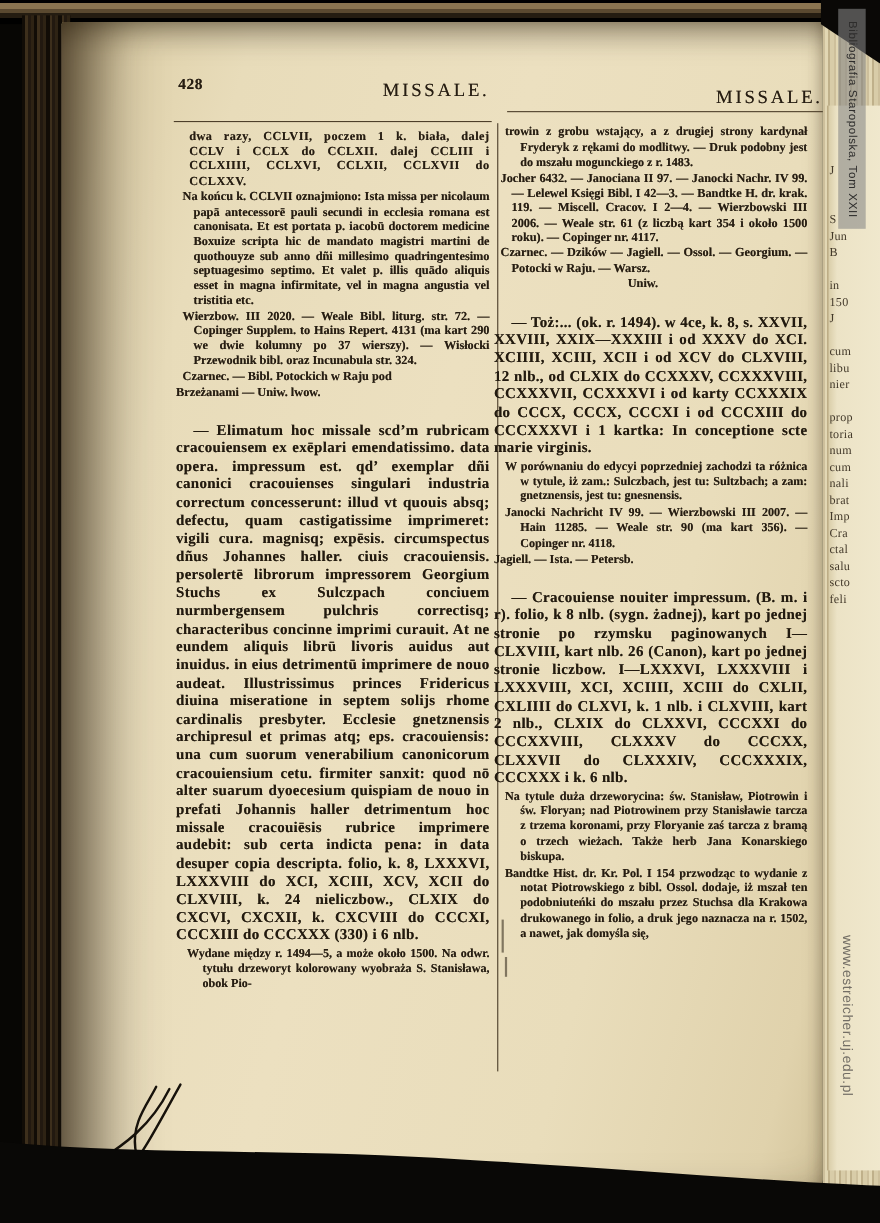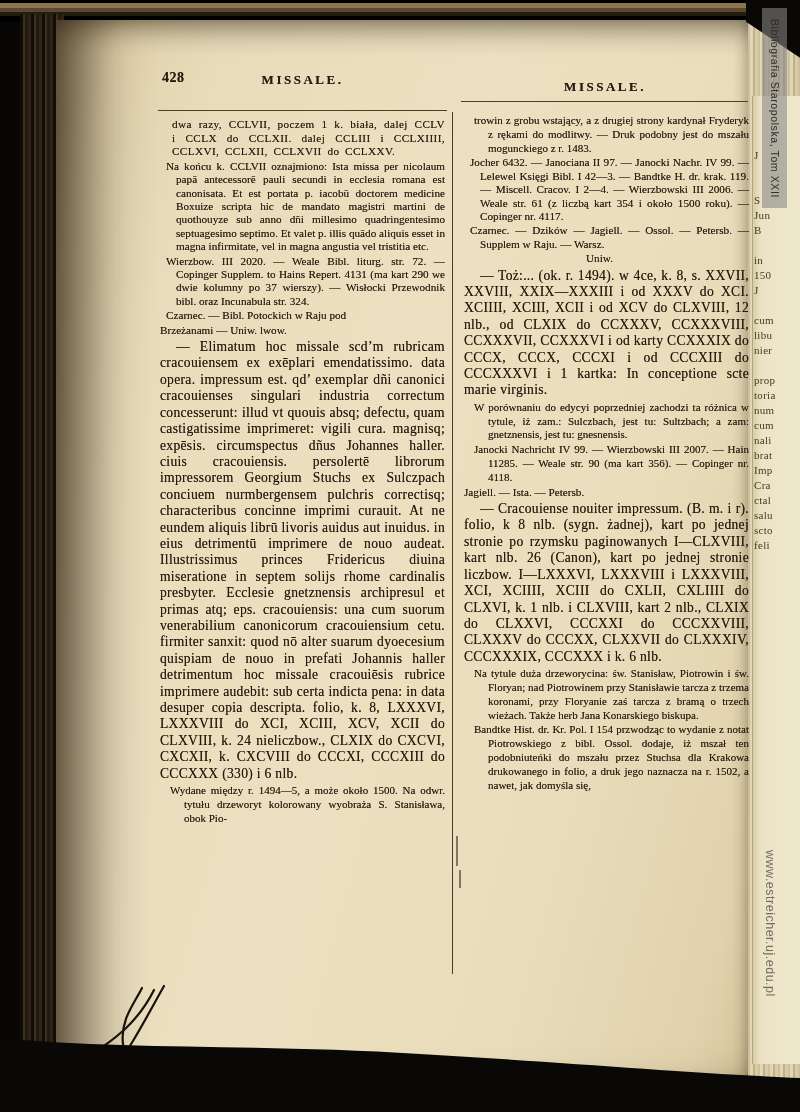--- a/index.html
+++ b/index.html
@@ -34,40 +34,40 @@
   .watermark{position:absolute;left:763px;top:850px;height:240px;writing-mode:vertical-rl;
     font-family:"Liberation Sans","DejaVu Sans",sans-serif;font-size:12.5px;letter-spacing:.5px;
     color:rgba(104,100,92,.92);white-space:nowrap;}
   .fragments{position:absolute;left:754px;top:148px;width:46px;height:430px;overflow:hidden;
     font-size:11px;line-height:15px;color:#43392a;white-space:pre-line;letter-spacing:.3px;}
 
   
   .page-content{position:absolute;left:0;top:0;width:800px;height:825px;color:#261d12;
     text-shadow:0 0 .4px rgba(38,28,16,.65);}
   .page-number{position:absolute;left:162px;top:70px;font-size:14px;font-weight:bold;letter-spacing:.5px;}
-  .running-title{position:absolute;font-size:13px;font-weight:bold;letter-spacing:2.5px;text-align:center;}
+  .running-title{position:absolute;font-size:17px;font-weight:normal;letter-spacing:2.5px;text-align:right;}
   .rt-left{left:160px;top:72px;width:285px;}
   .rt-right{left:462px;top:79px;width:286px;}
   .rule{position:absolute;height:1px;background:#4d3f2a;}
   .rule-left{left:158px;top:110px;width:289px;}
   .rule-right{left:461px;top:101px;width:287px;}
   .divider{position:absolute;left:452px;top:112px;width:1px;height:862px;background:#4a3c28;}
 
   .col{position:absolute;}
   .left-col{left:160px;top:118px;width:285px;}
-  .right-col{left:464px;top:114px;width:285px;}
+  .right-col{left:449px;top:114px;width:285px;}
 
-  .block{margin:0 0 1px 0;}
+  .block{margin:0 0 1px 0;font-weight:bold;}
   .cont{font-size:11.2px;line-height:13.6px;text-align:justify;margin-left:12px;
     letter-spacing:.4px;word-spacing:2.5px;}
   .biblio{font-size:11.2px;line-height:13.4px;text-align:justify;padding-left:16px;text-indent:-10px;}
   .centerline{font-size:11.2px;line-height:13.4px;text-align:left;}
   .rightline{font-size:11.2px;line-height:13.4px;text-align:center;padding-right:14px;}
   .entry{font-size:13.6px;line-height:16.4px;text-align:justify;text-indent:16px;
-    letter-spacing:.3px;margin-top:2px;margin-bottom:2px;color:#221a0f;}
+    letter-spacing:.3px;margin-top:19px;margin-bottom:2px;color:#221a0f;}
   .note{font-size:11px;line-height:13.8px;text-align:justify;margin-left:10px;
     padding-left:14px;text-indent:-14px;}
 
   .ink-mark{position:absolute;background:rgba(42,32,18,.55);}
   .ink-a{left:456px;top:836px;width:2px;height:30px;}
   .ink-b{left:459px;top:870px;width:2px;height:18px;}
   .signature{position:absolute;left:46px;top:984px;}
 </style>
 </head>
 <body>
@@ -123,21 +123,21 @@
       <div class="block biblio">Wierzbow. III 2020. — Weale Bibl. liturg. str. 72. — Copinger Supplem. to Hains Repert. 4131 (ma kart 290 we dwie kolumny po 37 wierszy). — Wisłocki Przewodnik bibl. oraz Incunabula str. 324.</div>
       <div class="block biblio">Czarnec. — Bibl. Potockich w Raju pod</div>
       <div class="block centerline">Brzeżanami — Uniw. lwow.</div>
       <div class="block entry">— Elimatum hoc missale scd’m rubricam cracouiensem ex exēplari emendatissimo. data opera. impressum est. qd’ exemplar dñi canonici cracouienses singulari industria correctum concesserunt: illud vt quouis absq; defectu, quam castigatissime imprimeret: vigili cura. magnisq; expēsis. circumspectus dñus Johannes haller. ciuis cracouiensis. persolertē librorum impressorem Georgium Stuchs ex Sulczpach conciuem nurmbergensem pulchris correctisq; characteribus concinne imprimi curauit. At ne eundem aliquis librū livoris auidus aut inuidus. in eius detrimentū imprimere de nouo audeat. Illustrissimus princes Fridericus diuina miseratione in septem solijs rhome cardinalis presbyter. Ecclesie gnetznensis archipresul et primas atq; eps. cracouiensis: una cum suorum venerabilium canonicorum cracouiensium cetu. firmiter sanxit: quod nō alter suarum dyoecesium quispiam de nouo in prefati Johannis haller detrimentum hoc missale cracouiēsis rubrice imprimere audebit: sub certa indicta pena: in data desuper copia descripta. folio, k. 8, LXXXVI, LXXXVIII do XCI, XCIII, XCV, XCII do CLXVIII, k. 24 nieliczbow., CLXIX do CXCVI, CXCXII, k. CXCVIII do CCCXI, CCCXIII do CCCXXX (330) i 6 nlb.</div>
       <div class="block note">Wydane między r. 1494—5, a może około 1500. Na odwr. tytułu drzeworyt kolorowany wyobraża S. Stanisława, obok Pio-</div>
     </div>
 
     <div class="col right-col">
       <div class="block note">trowin z grobu wstający, a z drugiej strony kardynał Fryderyk z rękami do modlitwy. — Druk podobny jest do mszału mogunckiego z r. 1483.</div>
       <div class="block biblio">Jocher 6432. — Janociana II 97. — Janocki Nachr. IV 99. — Lelewel Księgi Bibl. I 42—3. — Bandtke H. dr. krak. 119. — Miscell. Cracov. I 2—4. — Wierzbowski III 2006. — Weale str. 61 (z liczbą kart 354 i około 1500 roku). — Copinger nr. 4117.</div>
-      <div class="block biblio">Czarnec. — Dzików — Jagiell. — Ossol. — Petersb. — Supplem w Raju. — Warsz.</div>
+      <div class="block biblio">Czarnec. — Dzików — Jagiell. — Ossol. — Georgium. — Potocki w Raju. — Warsz.</div>
       <div class="block rightline">Uniw.</div>
       <div class="block entry">— Toż:... (ok. r. 1494). w 4ce, k. 8, s. XXVII, XXVIII, XXIX—XXXIII i od XXXV do XCI. XCIIII, XCIII, XCII i od XCV do CLXVIII, 12 nlb., od CLXIX do CCXXXV, CCXXXVIII, CCXXXVII, CCXXXVI i od karty CCXXXIX do CCCX, CCCX, CCCXI i od CCCXIII do CCCXXXVI i 1 kartka: In conceptione scte marie virginis.</div>
       <div class="block note">W porównaniu do edycyi poprzedniej zachodzi ta różnica w tytule, iż zam.: Sulczbach, jest tu: Sultzbach; a zam: gnetznensis, jest tu: gnesnensis.</div>
       <div class="block note">Janocki Nachricht IV 99. — Wierzbowski III 2007. — Hain 11285. — Weale str. 90 (ma kart 356). — Copinger nr. 4118.</div>
       <div class="block centerline">Jagiell. — Ista. — Petersb.</div>
       <div class="block entry">— Cracouiense nouiter impressum. (B. m. i r). folio, k 8 nlb. (sygn. żadnej), kart po jednej stronie po rzymsku paginowanych I—CLXVIII, kart nlb. 26 (Canon), kart po jednej stronie liczbow. I—LXXXVI, LXXXVIII i LXXXVIII, XCI, XCIIII, XCIII do CXLII, CXLIIII do CLXVI, k. 1 nlb. i CLXVIII, kart 2 nlb., CLXIX do CLXXVI, CCCXXI do CCCXXVIII, CLXXXV do CCCXX, CLXXVII do CLXXXIV, CCCXXXIX, CCCXXX i k. 6 nlb.</div>
       <div class="block note">Na tytule duża drzeworycina: św. Stanisław, Piotrowin i św. Floryan; nad Piotrowinem przy Stanisławie tarcza z trzema koronami, przy Floryanie zaś tarcza z bramą o trzech wieżach. Także herb Jana Konarskiego biskupa.</div>
       <div class="block note">Bandtke Hist. dr. Kr. Pol. I 154 przwodząc to wydanie z notat Piotrowskiego z bibl. Ossol. dodaje, iż mszał ten podobniuteńki do mszału przez Stuchsa dla Krakowa drukowanego in folio, a druk jego naznacza na r. 1502, a nawet, jak domyśla się,</div>
     </div>
 

